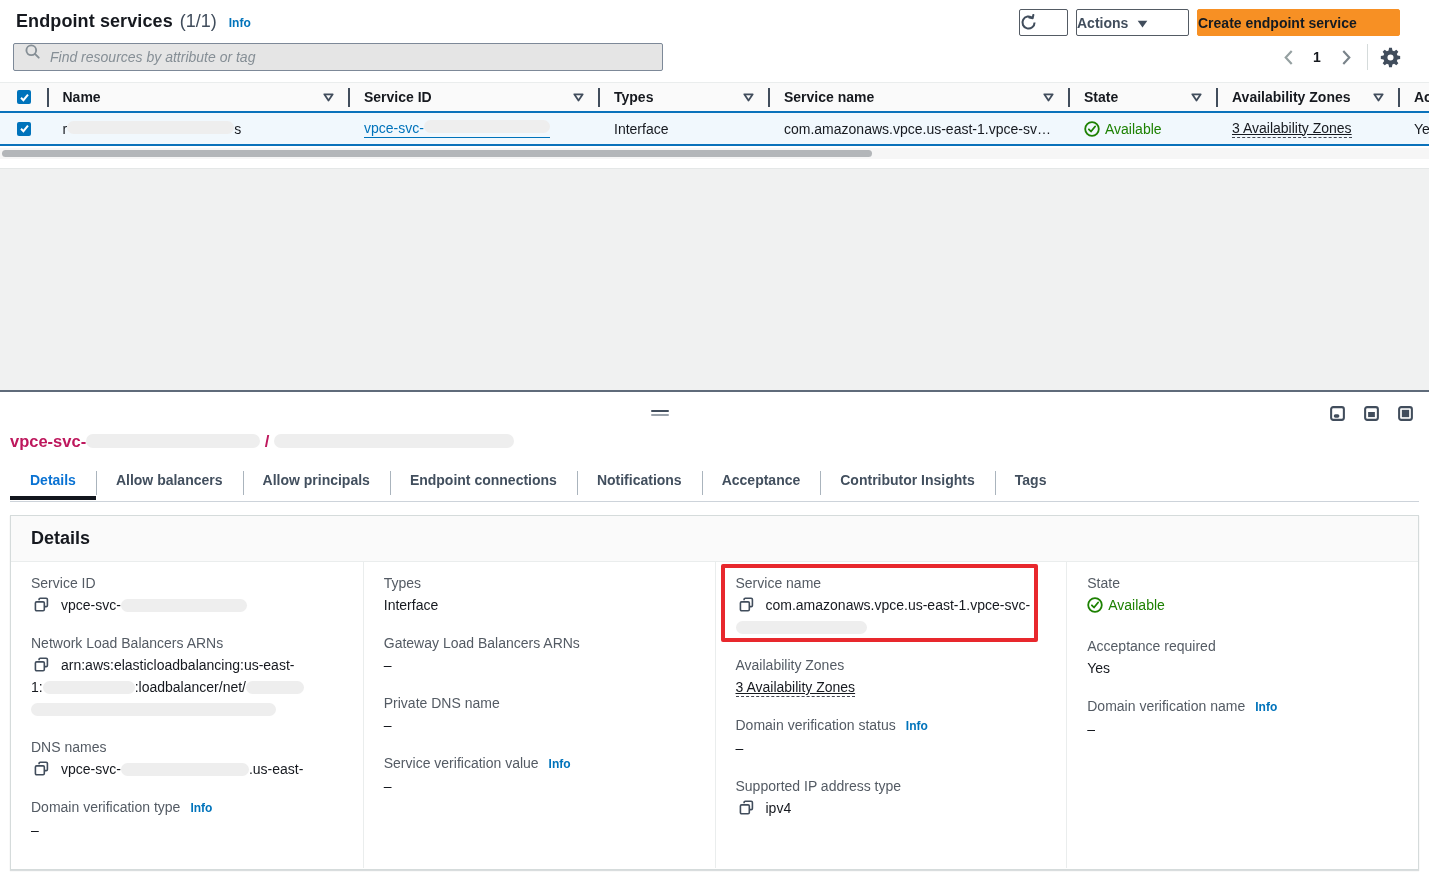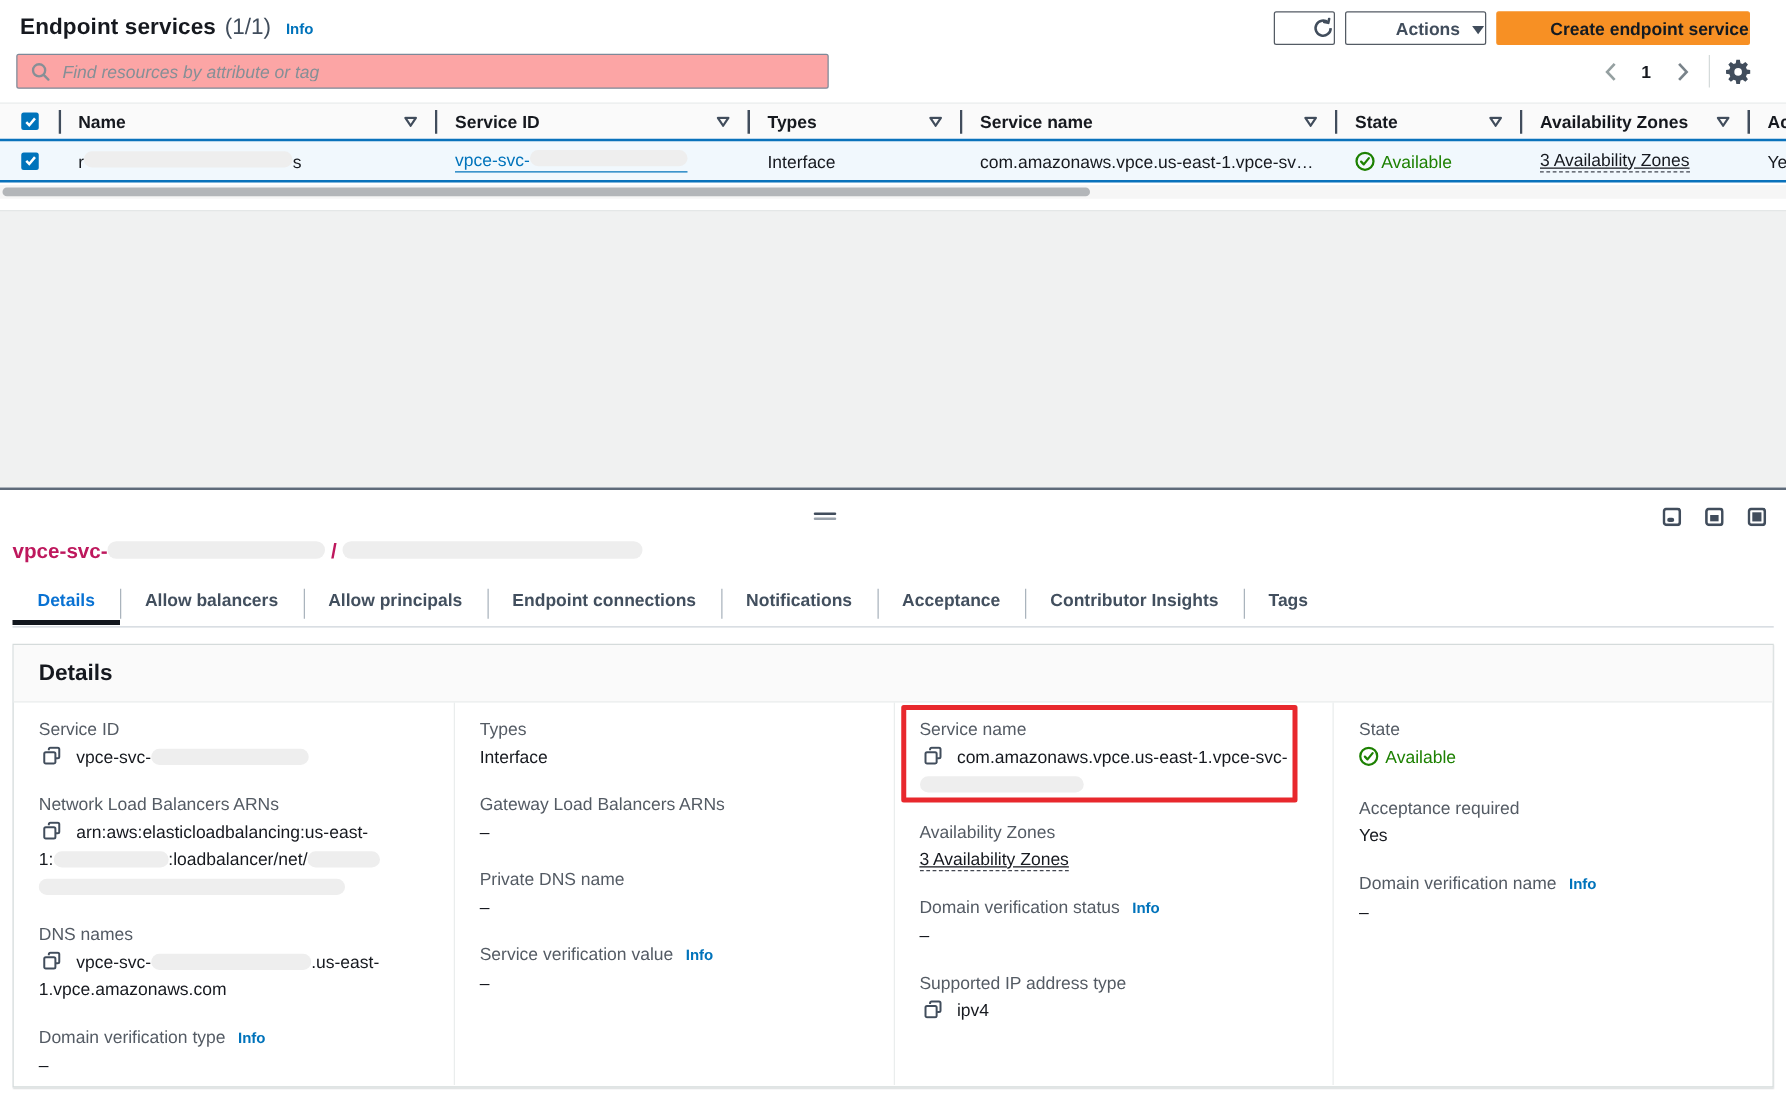--- a/index.html
+++ b/index.html
@@ -13,29 +13,29 @@
 
   
   .table-section { position:absolute; left:0; top:0; width:1429px; height:168px; background:#fff; }
   .title-row { position:absolute; left:16px; top:11px; height:26px; display:flex; align-items:baseline; }
   .page-title { font-size:18px; font-weight:bold; color:#16191f; letter-spacing:.1px; }
   .page-count { font-size:18px; font-weight:normal; color:#414d5c; margin-left:7px; }
   .info-link { font-size:12px; font-weight:bold; color:#0073bb; margin-left:12px; text-decoration:none; cursor:pointer; }
 
   .header-actions { position:absolute; top:9px; left:1019px; height:27px; display:flex; }
   .btn { height:27px; border:1px solid #545b64; border-radius:2px; background:#fff;
-         display:flex; align-items:center; justify-content:flex-end; cursor:pointer; }
+         display:flex; align-items:center; justify-content:flex-start; cursor:pointer; }
   .btn-refresh { width:49px; margin-right:8px; }
   .btn-actions { width:113px; margin-right:8px; font-size:14px; font-weight:bold; color:#414d5c; }
   .btn-actions .caret { margin-left:9px; display:inline-block; }
   .btn-primary { width:203px; background:#f79024; border:1px solid #f79024; border-radius:2px;
                  font-size:14px; font-weight:bold; color:#131a22; }
 
-  .search-box { position:absolute; left:13px; top:43px; width:650px; height:28px; background:#fca5a5;
-                border:1px solid #7d8998; border-radius:2px; display:flex; align-items:center; }
+  .search-box { position:absolute; left:13px; top:43px; width:650px; height:28px; background:#e5e5e5;
+                border:1px solid #7d8998; border-radius:2px; display:flex; }
   .search-box .mag { margin:0 10px 0 11px; display:flex; }
   .search-input { border:none; outline:none; flex:1; font-size:14px; font-style:italic; color:#16191f;
                   font-family:"Liberation Sans", sans-serif; background:transparent; }
   .search-input::placeholder { color:#868f96; opacity:1; }
 
   .pagination { position:absolute; top:43px; left:1275px; height:28px; display:flex; align-items:center; }
   .page-chevron { width:26px; height:26px; display:flex; align-items:center; justify-content:center; cursor:pointer; }
   .page-number { font-size:14px; font-weight:bold; color:#16191f; width:32px; text-align:center; cursor:pointer; }
   .pagination .vdiv { width:1px; height:26px; background:#d5dbdb; margin:0 0 0 8px; }
   .gear-btn { width:36px; height:26px; display:flex; align-items:center; justify-content:center; cursor:pointer; margin-left:4px; }
@@ -373,21 +373,20 @@
             <div class="field">
               <div class="field-label">
                 <span>DNS names</span>
               </div>
               <div class="vline with-copy"><span class="copy-btn">
                   <svg width="15" height="15" viewBox="0 0 16 16" fill="none" stroke="#414d5c" stroke-width="1.7">
                     <path d="M5.4 3.4 V2.6 a1.3 1.3 0 0 1 1.3 -1.3 H13 a1.3 1.3 0 0 1 1.3 1.3 V9 a1.3 1.3 0 0 1 -1.3 1.3 h-1.6"></path>
                     <rect x="1.5" y="5.2" width="9.5" height="9.5" rx="1.3"></rect>
                   </svg>
                 </span><span>vpce-svc-</span><span class="redact" style="width: 128px;"></span><span>.us-east-</span></div>
-              <div class="vline"><span>1.vpce.amazonaws.com</span></div>
             </div>
             <div class="field">
               <div class="field-label">
                 <span>Domain verification type</span>
                 <span class="info-link">Info</span>
               </div>
               <div class="vline"><span>–</span></div>
             </div>
           </div>
           <div class="col">

